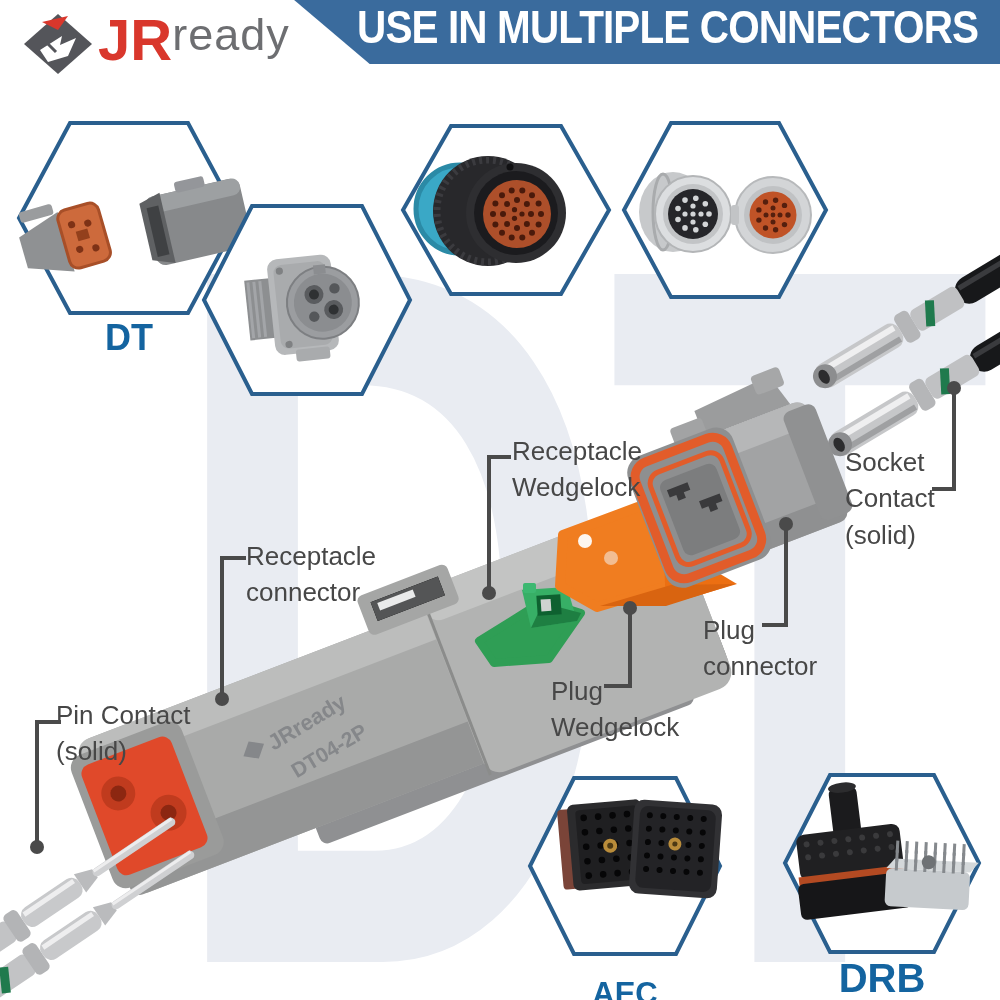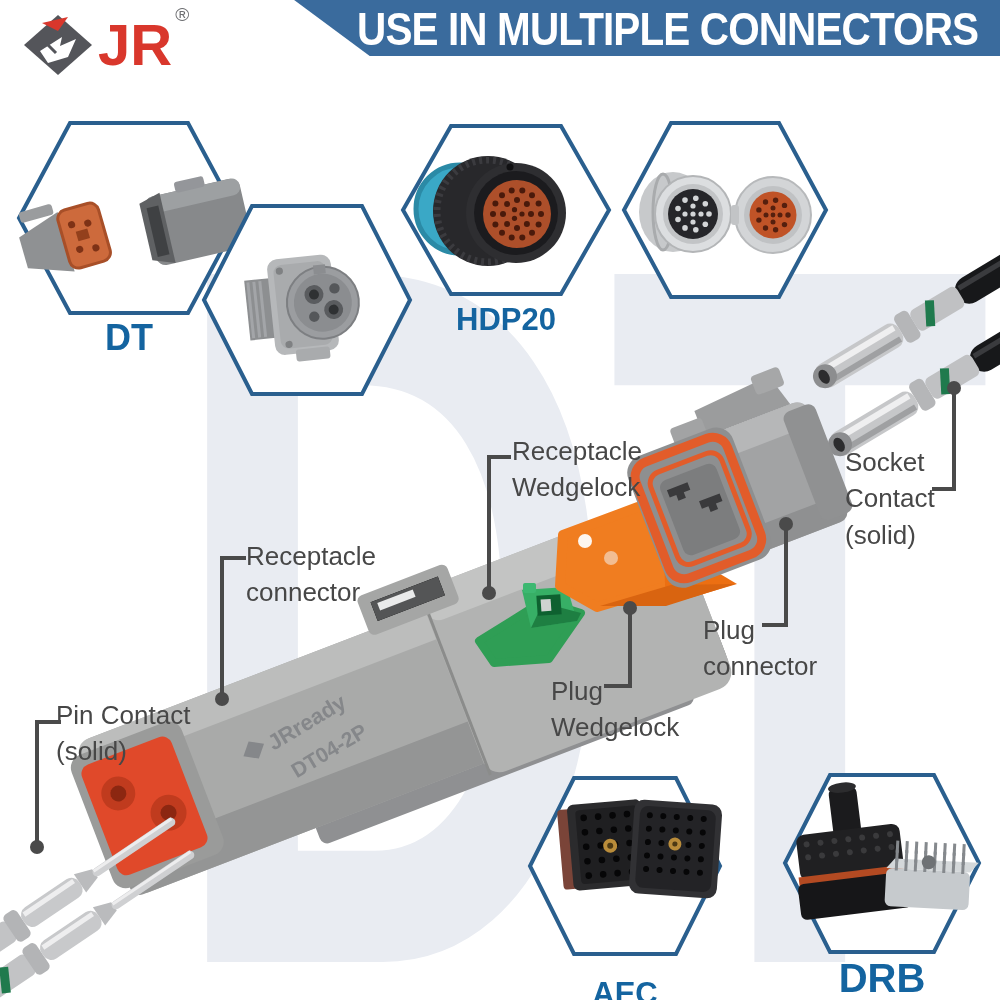--- a/index.html
+++ b/index.html
@@ -2,27 +2,27 @@
 <html style="--banner_bg: #3a6b9d; --hex_stroke: #2a5f8e; --label_blue: #1464a0; --callout_gray: #474747; --leader: #4a4a4a; --brand_red: #d9372c; --brand_gray: #6d6e71; --watermark: #e9ecf2;"><head>
 <meta charset="utf-8">
 <style>
   html,body{margin:0;padding:0;}
   #stage{position:relative;width:1000px;height:1000px;background:#fff;overflow:hidden;
          font-family:"Liberation Sans",sans-serif;}
   .abs{position:absolute;}
   
   #watermark{left:0;top:0;z-index:0;}
   
-  #banner{left:287px;top:0;width:713px;height:56px;background:var(--banner_bg);
+  #banner{left:287px;top:0;width:713px;height:64px;background:var(--banner_bg);
           clip-path:polygon(1% 0,100% 0,100% 100%,11.6% 100%);z-index:5;
-          display:flex;align-items:flex-end;justify-content:center;}
+          display:flex;align-items:flex-start;justify-content:center;}
   #banner .t{color:#fff;font-weight:bold;font-size:46px;letter-spacing:-1px;
              transform:scaleX(.88);white-space:nowrap;padding-left:55px;}
   
-  #logo{left:22px;top:12px;z-index:5;display:flex;align-items:center;height:66px;}
+  #logo{left:22px;top:12px;z-index:5;display:flex;align-items:flex-start;height:66px;}
   #logo .jr{font-size:58px;font-weight:bold;color:var(--brand_red);line-height:.95;margin-left:4px;}
   #logo .ready{font-size:45px;font-weight:500;color:var(--brand_gray);line-height:1.02;letter-spacing:1px;}
   #logo .reg{font-size:19px;color:var(--brand_gray);transform:translateY(-30px);margin-left:3px;}
   
   svg.hex{position:absolute;z-index:1;overflow:visible;}
   .hexlab{position:absolute;z-index:3;text-align:center;font-weight:bold;
           color:var(--label_blue);}
   
   #scene{left:0;top:0;z-index:2;}
   
@@ -126,21 +126,20 @@
           <circle cx="13.0" cy="-11.0" r="3" fill="#4a1a0b"></circle>
           <circle cx="22.9" cy="-6.9" r="3" fill="#4a1a0b"></circle>
         </g>
       <g>
           <circle cx="18.0" cy="3.0" r="2.6" fill="#4a1a0b"></circle>
           <circle cx="10.5" cy="7.3" r="2.6" fill="#4a1a0b"></circle>
           <circle cx="10.5" cy="-1.3" r="2.6" fill="#4a1a0b"></circle>
         </g>
     </g>
   </svg>
-  <div class="hexlab" style="left:400px;top:302px;width:212px;font-size:31px">HDP20</div>
 
   <svg class="hex" style="left:621px;top:120px" width="208" height="180" viewBox="0 0 208 180">
     <polygon points="50,3 158,3 205,90 158,177 50,177 3,90" fill="#fff" style="stroke:var(--hex_stroke)" stroke-width="4"></polygon>
     <g>
       <g transform="translate(64,92)">
         <ellipse cx="-12" cy="0" rx="34" ry="40" fill="#c7c9cb"></ellipse>
         <ellipse cx="-22" cy="0" rx="10" ry="38" fill="none" stroke="#a9abad" stroke-width="3"></ellipse>
         <circle cx="8" cy="2" r="38" fill="#dcdee0" stroke="#b3b5b7" stroke-width="2"></circle>
         <circle cx="8" cy="2" r="30" fill="#c2c4c6"></circle>
         <circle cx="8" cy="2" r="25" fill="#26262a"></circle>
@@ -462,16 +461,17 @@
   </div>
 
   <div id="logo" class="abs">
     <svg width="72" height="64" viewBox="0 0 72 64">
       <polygon points="36,2 70,32 36,62 2,32" fill="#54555a"></polygon>
       <polygon points="20,10 46,4 36,18" fill="#d9372c"></polygon>
       <path d="M18 38 L40 24 L38 33 L54 26 L46 44 L26 50 Z" fill="#fff"></path>
       <path d="M24 30 L34 40" stroke="#54555a" stroke-width="3"></path>
     </svg>
     <span class="jr">JR</span>
+    <span class="ready">ready</span>
     <span class="reg">®</span>
   </div>
 
 </div>
 
 </body></html>

